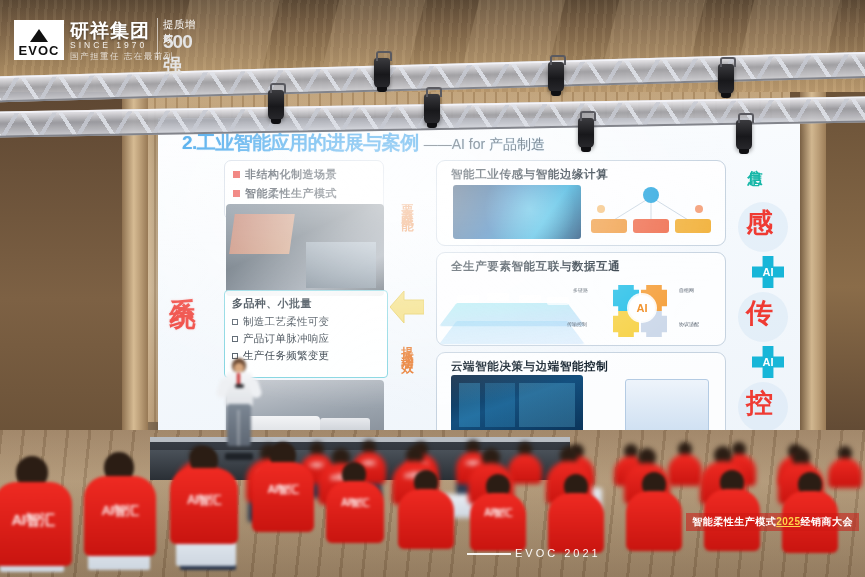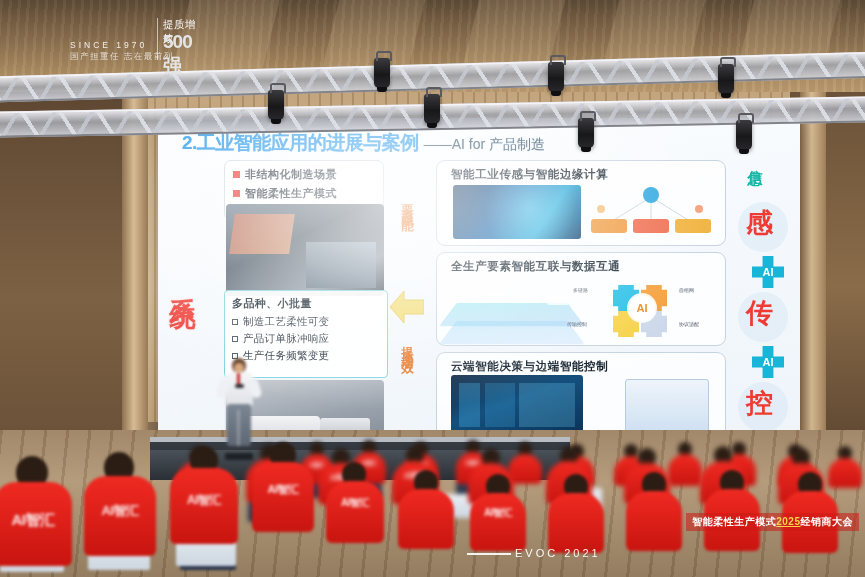--- a/index.html
+++ b/index.html
@@ -717,20 +717,25 @@
         <div class="p-b" style="left:0;top:19px;width:56px;height:62px;"></div>
       </div>
       <div class="person" style="left:782px;top:54px;">
         <div class="p-h" style="left:16px;top:0;width:24px;height:24px;"></div>
         <div class="p-b" style="left:0;top:19px;width:56px;height:62px;"></div>
       </div>
     </div>
   </div>
 
   <div class="logo-wrap">
+    <div class="evoc-box">
+      <div class="evoc-star"></div>
+      <div class="evoc-txt">EVOC</div>
+    </div>
+    <div class="logo-cn">研祥集团</div>
     <div class="logo-since">SINCE 1970</div>
     <div class="logo-slogan">国产担重任 志在最前列</div>
     <div class="logo-div"></div>
     <div class="logo-500a">提质增效</div>
     <div class="logo-500b">500强</div>
   </div>
 
   <div class="event-overlay">
     <div class="event-rule"></div>
     <div class="event-sub">EVOC 2021</div>

